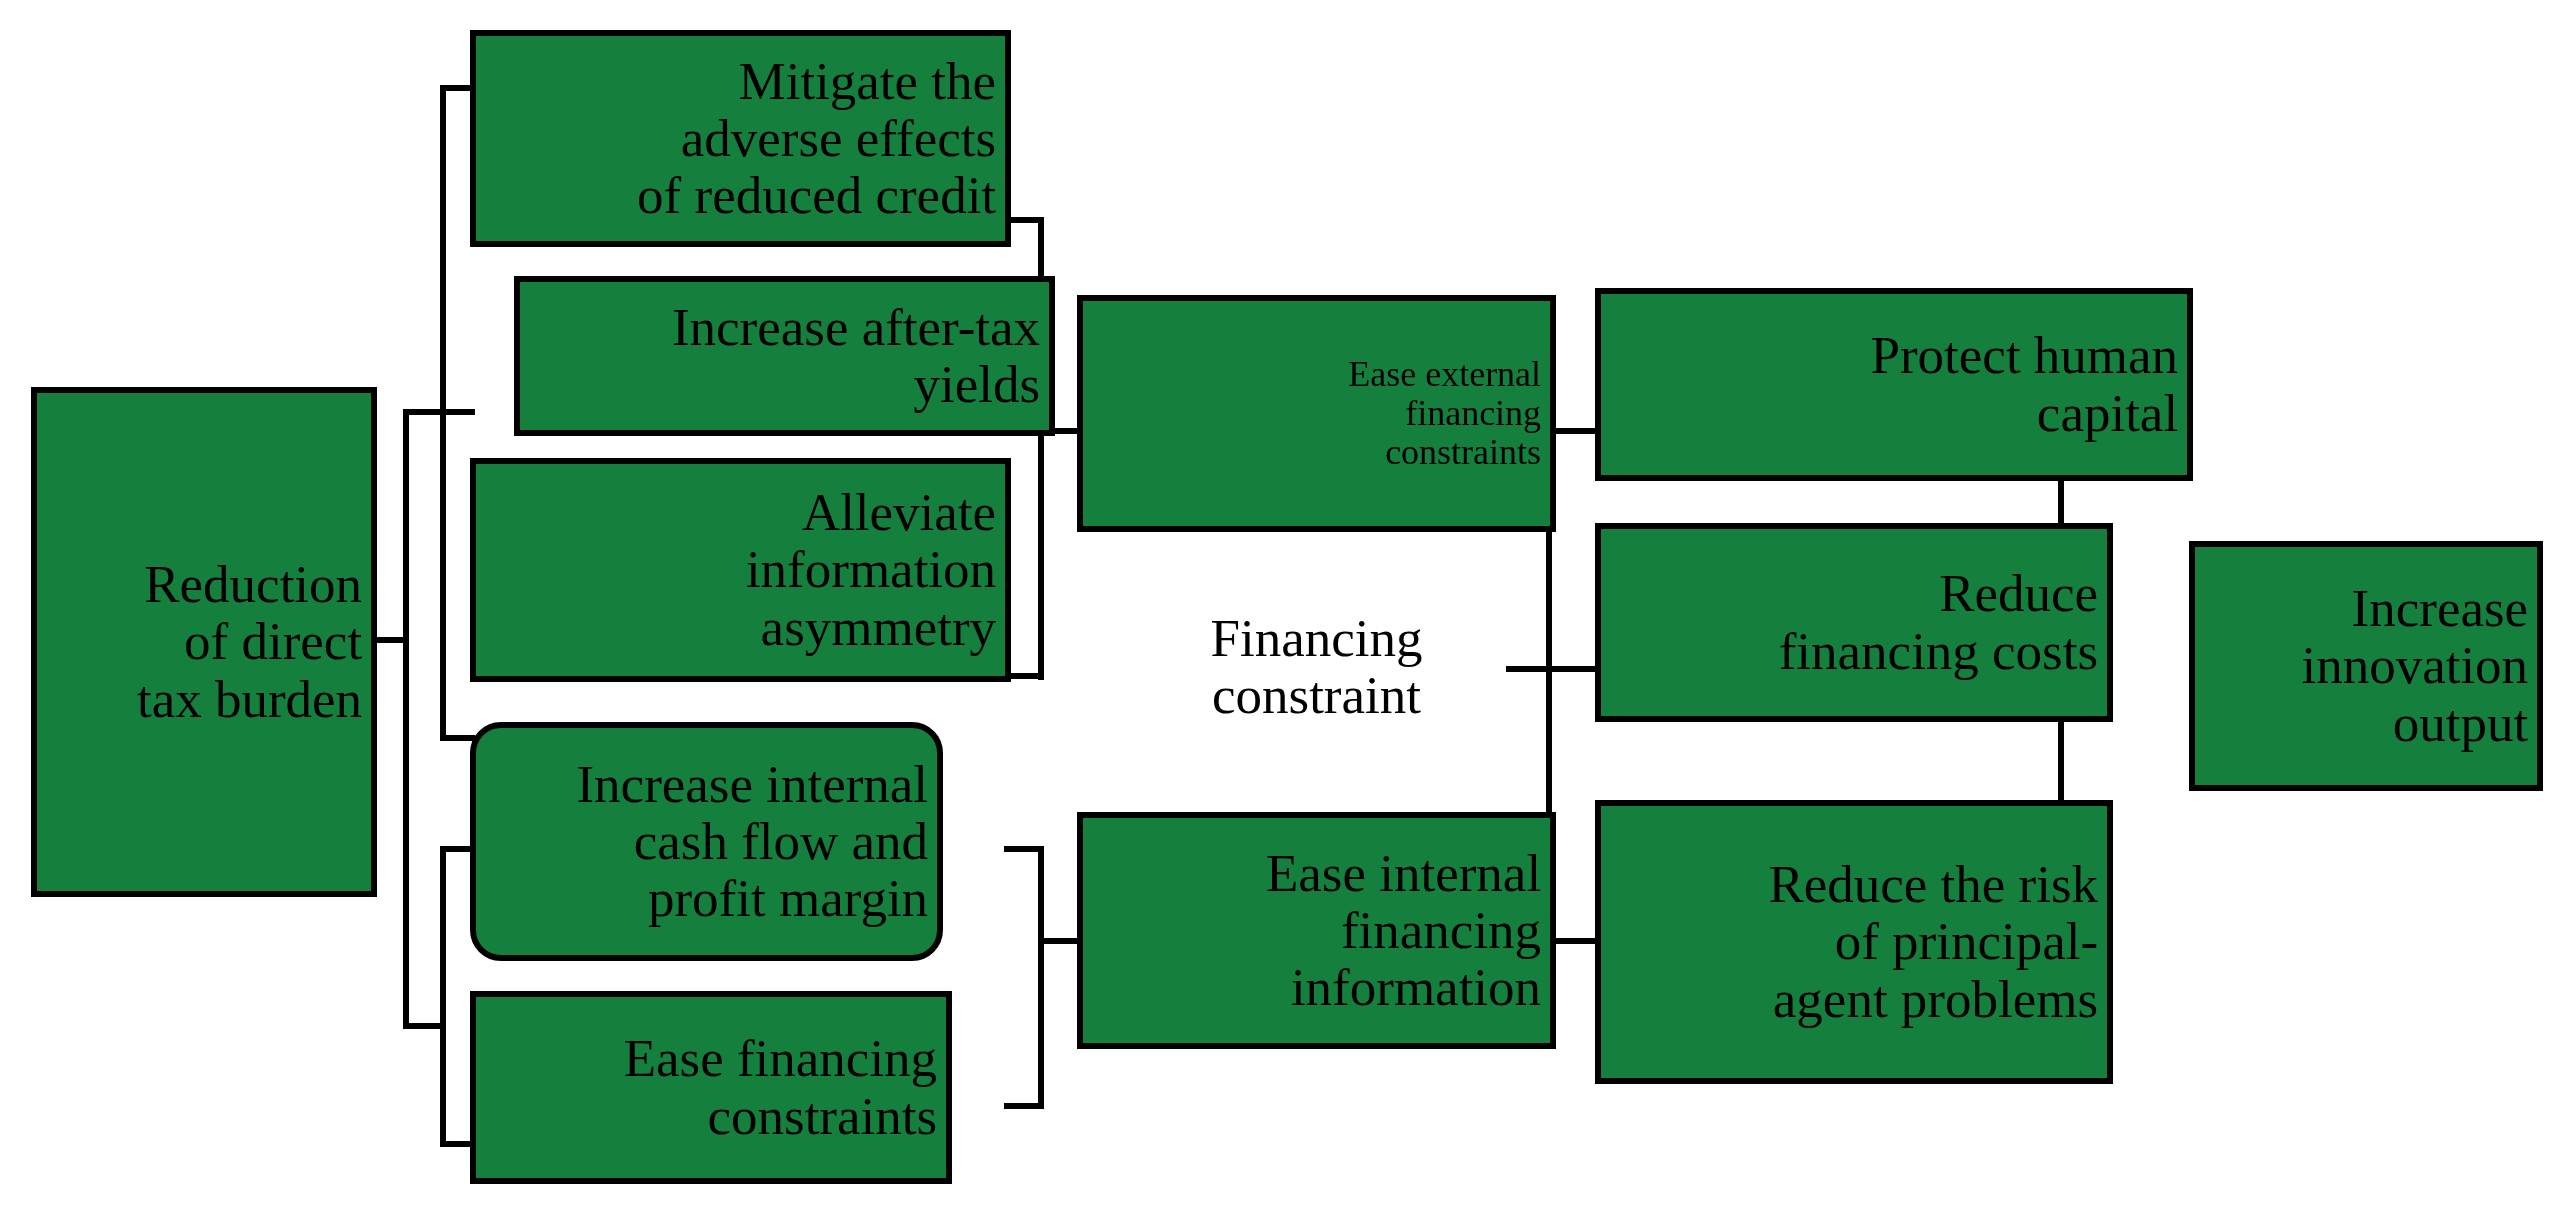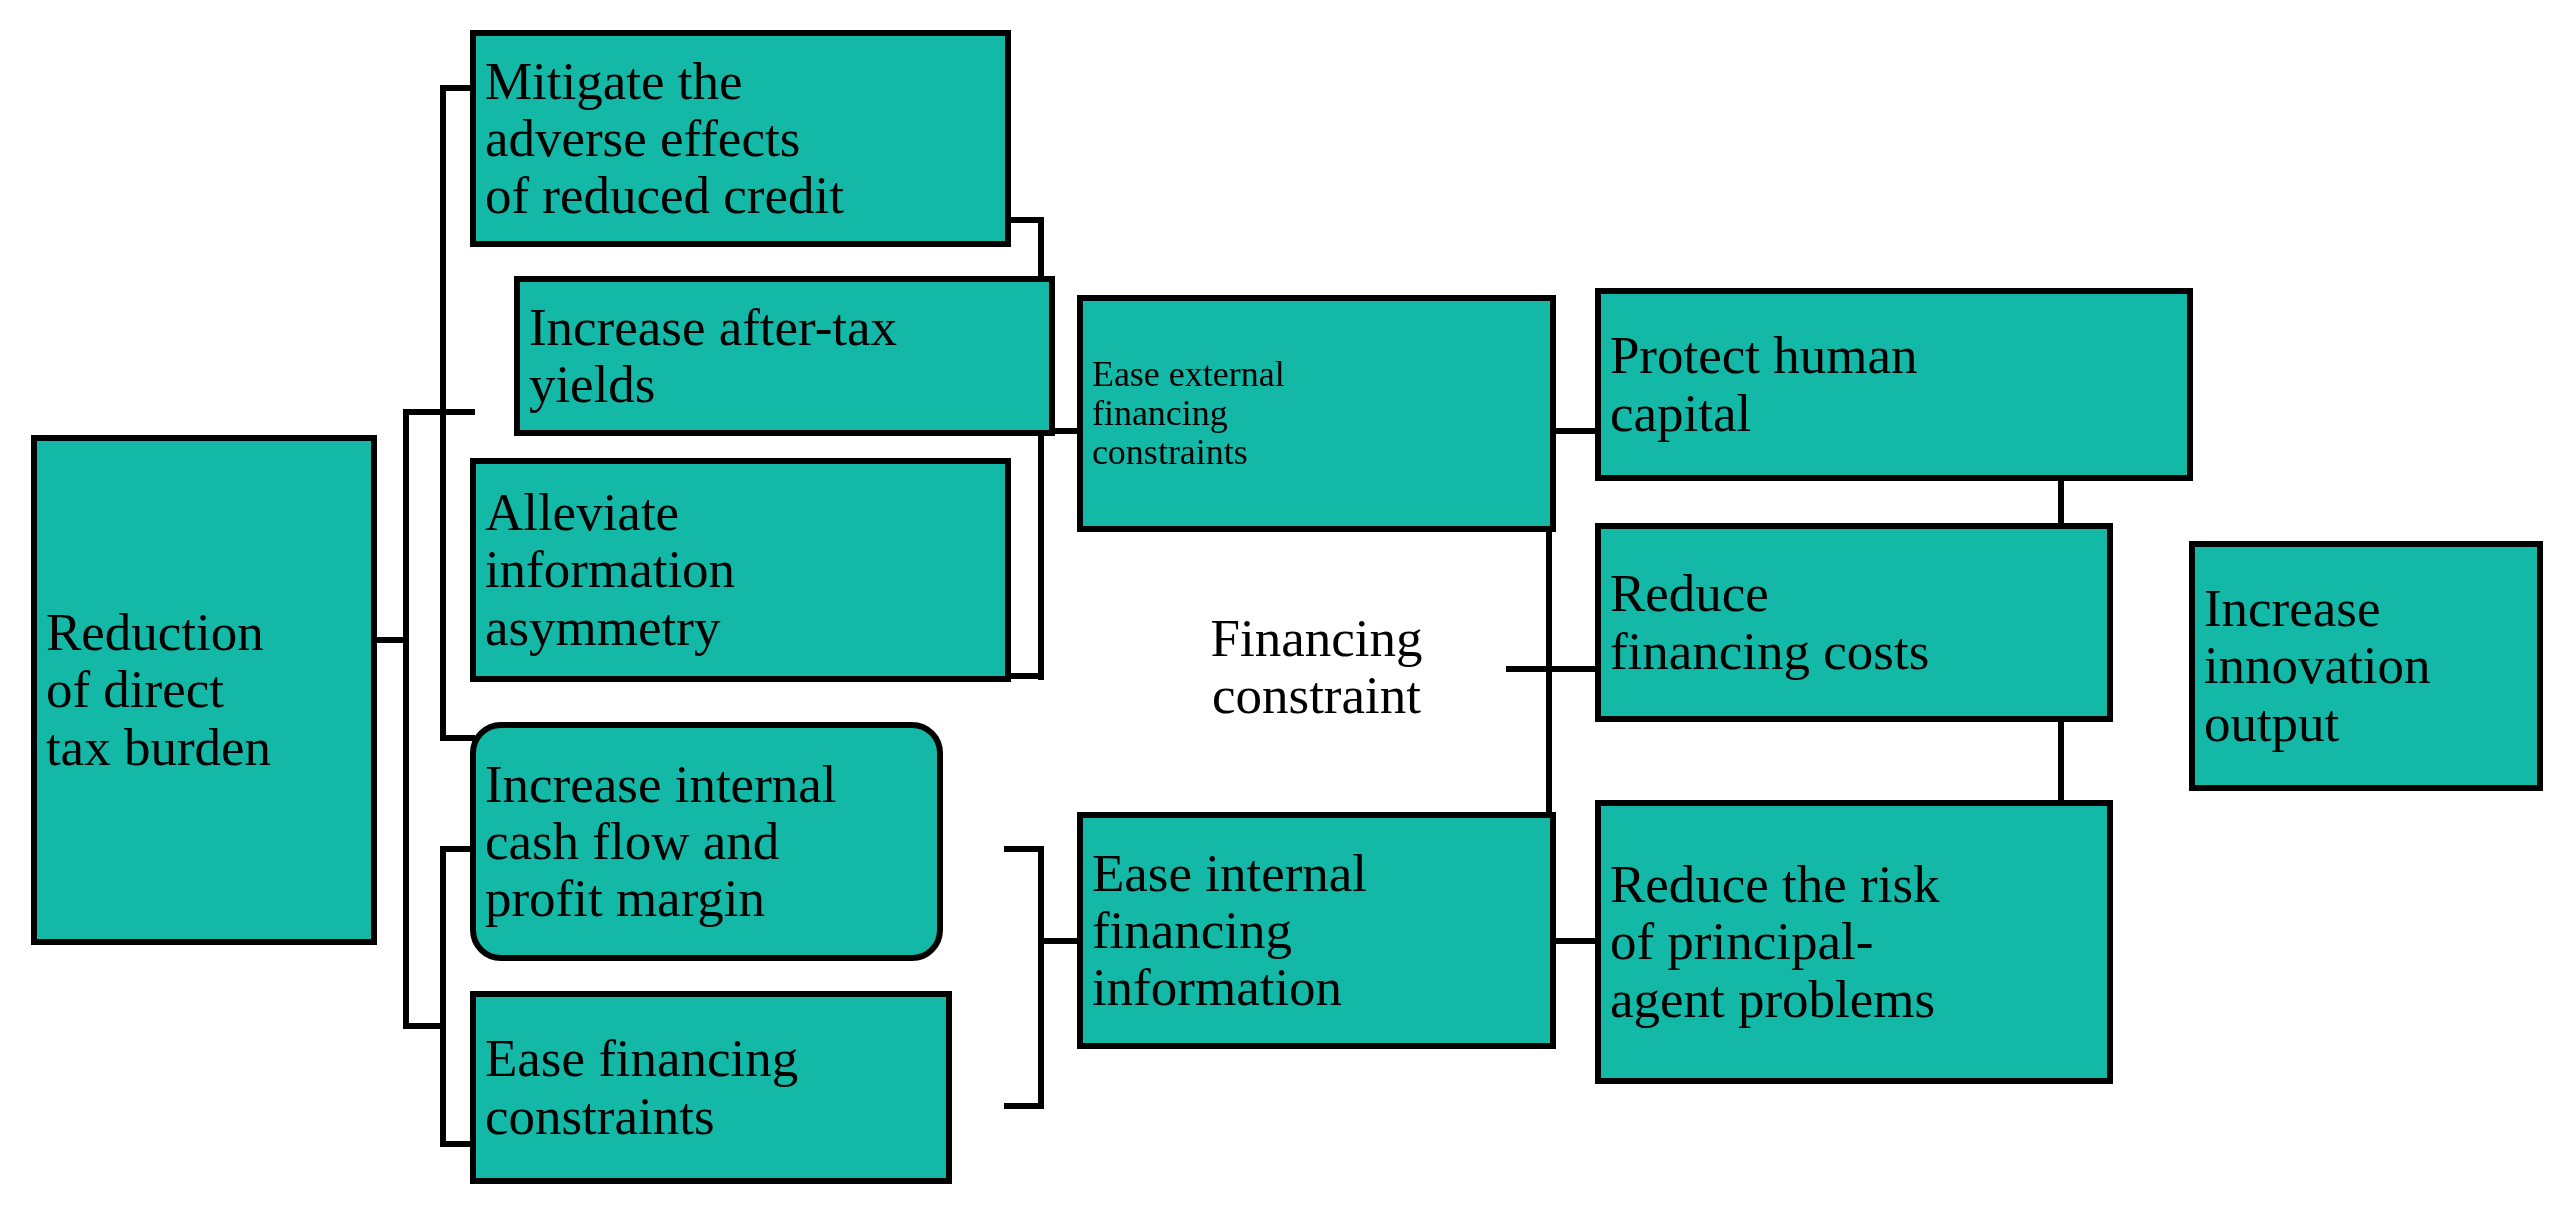--- a/index.html
+++ b/index.html
@@ -13,25 +13,25 @@
     width: 2576px;
     height: 1206px;
     background: #ffffff;
     font-family: "Liberation Serif", "DejaVu Serif", serif;
     overflow: hidden;
   }
   .node {
     position: absolute;
     box-sizing: border-box;
     border: 6.2px solid #000000;
-    background: #14b8a6;
+    background: #15803d;
     display: flex;
     align-items: center;
     justify-content: center;
-    text-align: left;
+    text-align: right;
     color: #000000;
     line-height: 1.08;
     z-index: 3;
   }
   .node-label {
     display: block;
     width: 100%;
     padding: 0 8.9px;
     white-space: pre-line;
   }
@@ -100,21 +100,21 @@
   <div class="hline" style="left:1546px; top:428px; width:51px;"></div>
   <div class="hline" style="left:1546px; top:666px; width:51px;"></div>
   <div class="hline" style="left:1546px; top:938px; width:51px;"></div>
 
   <div class="hline" style="left:2017px; top:428px; width:46px;"></div>
   <div class="hline" style="left:2017px; top:666px; width:46px;"></div>
   <div class="hline" style="left:2017px; top:938px; width:46px;"></div>
   <div class="vline" style="left:2058px; top:428px; height:516px;"></div>
   <div class="hline" style="left:2058px; top:666px; width:44px;"></div>
 
-  <div class="node" style="left:31px; top:387px; width:346px; height:510px; font-size:53px;margin-top:48px;">
+  <div class="node" style="left:31px; top:387px; width:346px; height:510px; font-size:53px;">
     <span class="node-label">Reduction
 of direct
 tax burden</span>
   </div>
 
   <div class="node" style="left:470px; top:30px; width:541px; height:217px; font-size:53px;">
     <span class="node-label">Mitigate the
 adverse effects
 of reduced credit</span>
   </div>

